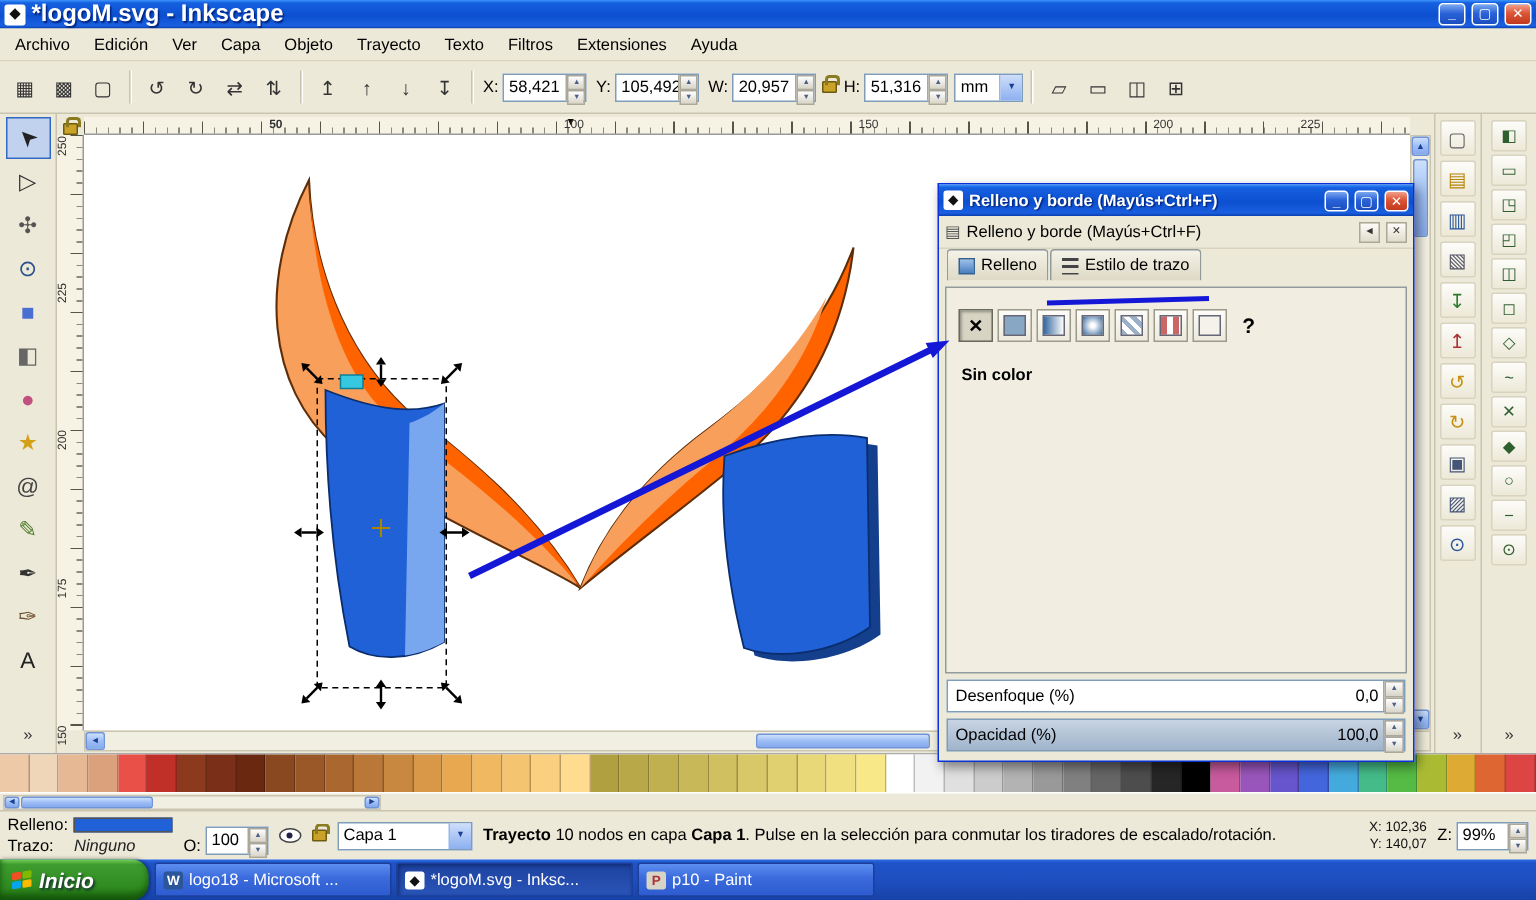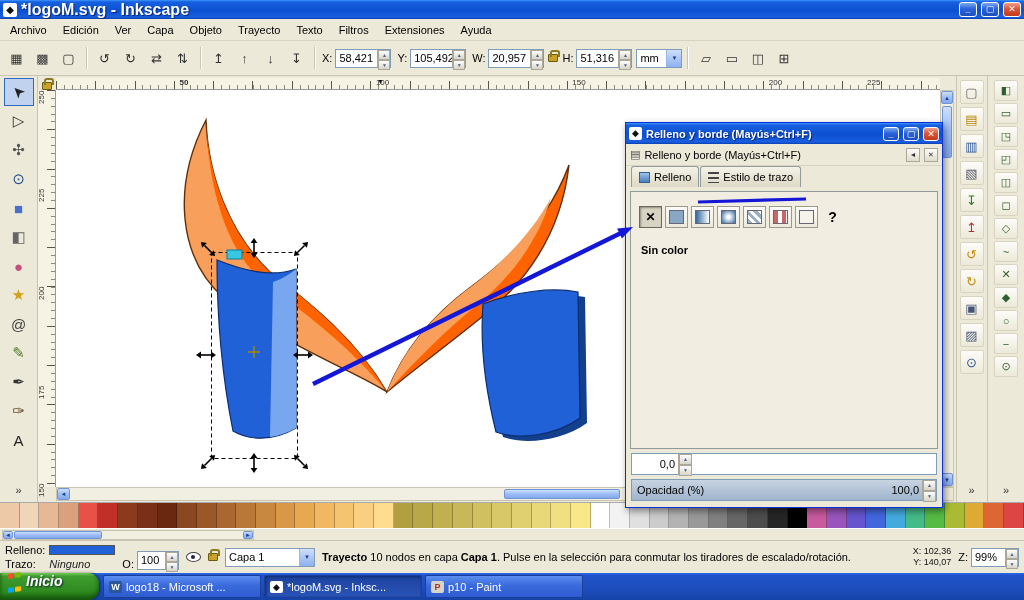--- a/index.html
+++ b/index.html
@@ -77,21 +77,21 @@
 .eye-icon{position:relative;width:15px;height:10px;border-radius:50%;border:1px solid #444;background:#fff}
 .eye-icon::after{content:"";position:absolute;left:4.5px;top:2px;width:4px;height:4px;border-radius:50%;background:#224}
 .status-msg{flex:1;font-size:11px;white-space:nowrap;overflow:hidden}
 .status-msg .b{font-weight:bold}
 .xy-block{font-size:9px;line-height:11px;text-align:right;color:#111}
 .z-block{display:flex;align-items:center;gap:3px}
 
 
 #taskbar{position:absolute;left:0;top:573px;width:1024px;height:27px;display:flex;
  background:linear-gradient(180deg,#2a6ce8 0%,#1f53c8 9%,#1e4fc0 50%,#1643a8 100%)}
-#start{width:99px;height:27px;display:flex;gap:5px;padding:0 8px;border-radius:0 11px 11px 0;
+#start{width:99px;height:27px;display:flex;align-items:center;gap:5px;padding:0 8px;border-radius:0 11px 11px 0;
  background:linear-gradient(180deg,#7bd85e 0%,#3f9c2f 12%,#2f8b1f 70%,#1f6b12 100%);box-shadow:inset 0 -3px 5px #14540a,1px 0 3px rgba(0,0,0,.5)}
 .xp-flag{display:grid;grid-template-columns:6px 6px;grid-gap:1px;transform:skewY(-8deg)}
 .xp-flag span{width:6px;height:5px;border-radius:1px}
 #start-label{color:#fff;font-weight:bold;font-style:italic;font-size:14px;text-shadow:1px 1px 2px #123}
 #tasks{flex:1;display:flex;gap:3px;padding:2px 4px}
 .task{flex:1;max-width:158px;border-radius:2px;border:1px solid #1c3f9a;color:#fff;display:flex;align-items:center;gap:4px;padding:0 5px;font-size:11px;white-space:nowrap;overflow:hidden;
  background:linear-gradient(180deg,#5c8ef0,#3a6adc 45%,#2e5cd0)}
 .task.active{background:linear-gradient(180deg,#1e43a0,#2a54b8);box-shadow:inset 1px 1px 3px #0d2a70}
 .ticon{width:13px;height:12px;border-radius:2px;flex:none;font-size:9px;line-height:12px;text-align:center;font-weight:bold}
 .ic-firefox{background:radial-gradient(circle at 35% 35%,#ffb13d,#e66000);border-radius:50%}
@@ -639,20 +639,21 @@
           <span class="pface pf-swatch" data-name="swatch-icon"></span>
         </button>
         <button class="pbtn" data-name="paint-unknown">
           <span class="pface pf-unknown" data-name="unknown-icon"></span>
         </button>
         <button class="pbtn help" data-name="paint-help">?</button>
       </div>
     <div id="dlg-status" data-name="paint-status-text">Sin color</div>
   </div>
   <div class="slider-row" id="blur-row" data-name="blur-slider">
+    <span class="slider-label" data-name="blur-label">Desenfoque (%)</span>
     <span class="slider-val" data-name="blur-value">0,0</span>
     <span class="slider-spin">
         <span data-name="blur-spin-up-icon">▲</span>
         <span data-name="blur-spin-down-icon">▼</span>
       </span>
   </div>
   <div class="slider-row" id="opacity-row" data-name="opacity-slider">
     <span class="slider-label" data-name="dialog-opacity-label">Opacidad (%)</span>
     <span class="slider-val" data-name="dialog-opacity-value">100,0</span>
     <span class="slider-spin">

